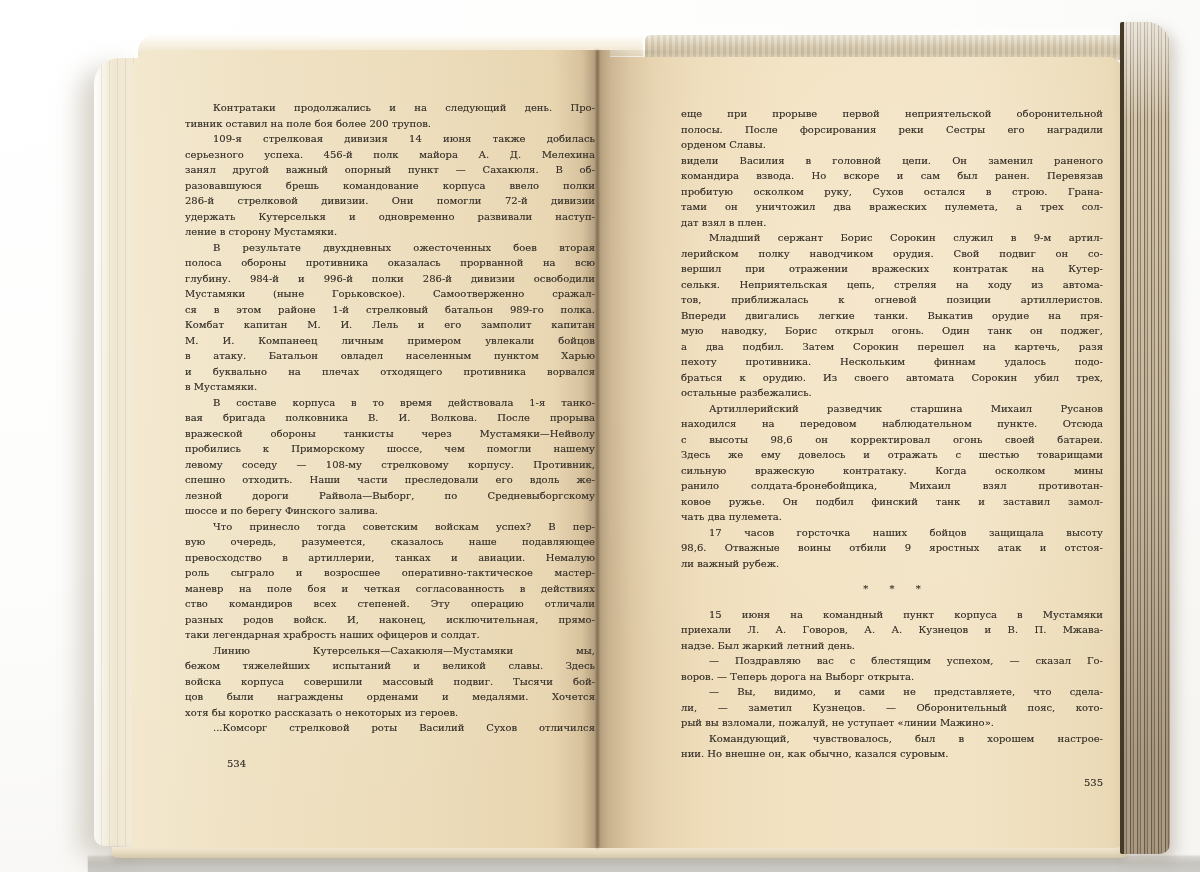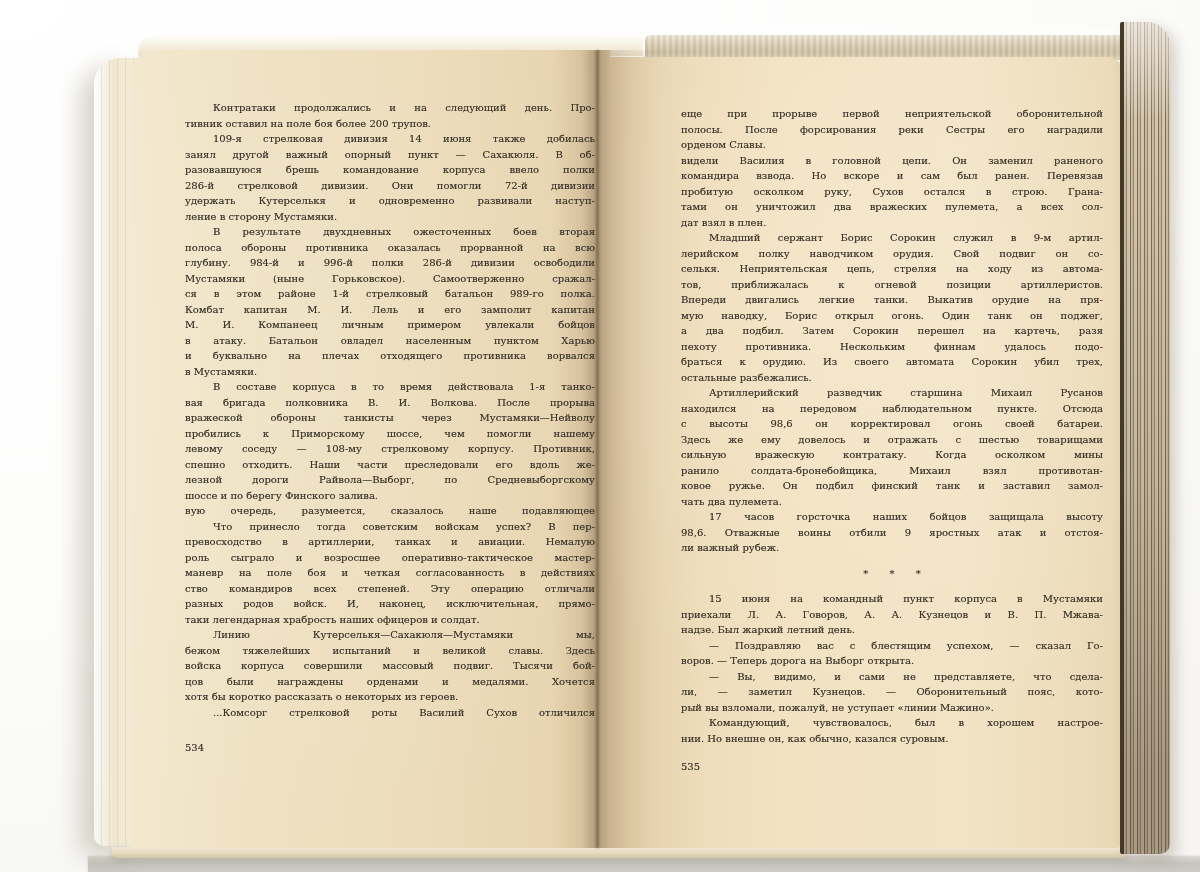--- a/index.html
+++ b/index.html
@@ -88,22 +88,22 @@
     font-size:10px;line-height:15.5px;
     text-shadow:0 0 .5px rgba(58,52,44,.55);
   }
   #left-text{left:185px;top:100px;width:410px;}
   #right-text{left:681px;top:106px;width:422px;}
   .para{margin:0;}
   .line{text-align:justify;text-align-last:justify;white-space:normal;}
   .line.para-end{text-align-last:left;}
   .line.indent{text-indent:28px;}
   .separator{text-align:center;letter-spacing:9px;padding-left:9px;margin:10px 0 10px;}
-  .page-number{margin-top:20px;}
-  #right-text .page-number{margin-top:13px;text-align:left;}
+  .page-number{margin-top:20px;margin-left:42px;}
+  #right-text .page-number{margin-top:13px;text-align:right;}
 </style>
 </head>
 <body>
 
 <div id="stage">
 
   <div class="scanner-band"></div>
   <div class="left-fan"></div>
   <div class="bottom-edge"></div>
   <div class="top-band-left"></div>
@@ -115,20 +115,21 @@
   <div class="right-stack"></div>
 
   <div id="left-text" class="text-block">
     <div>
         <div class="para">
           <div class="line indent">Контратаки продолжались и на следующий день. Про-</div>
           <div class="line para-end">тивник оставил на поле боя более 200 трупов.</div>
         </div>
         <div class="para">
           <div class="line indent">109-я стрелковая дивизия 14 июня также добилась</div>
+          <div class="line">серьезного успеха. 456-й полк майора А. Д. Мелехина</div>
           <div class="line">занял другой важный опорный пункт — Сахакюля. В об-</div>
           <div class="line">разовавшуюся брешь командование корпуса ввело полки</div>
           <div class="line">286-й стрелковой дивизии. Они помогли 72-й дивизии</div>
           <div class="line">удержать Кутерселькя и одновременно развивали наступ-</div>
           <div class="line para-end">ление в сторону Мустамяки.</div>
         </div>
         <div class="para">
           <div class="line indent">В результате двухдневных ожесточенных боев вторая</div>
           <div class="line">полоса обороны противника оказалась прорванной на всю</div>
           <div class="line">глубину. 984-й и 996-й полки 286-й дивизии освободили</div>
@@ -144,22 +145,22 @@
           <div class="line indent">В составе корпуса в то время действовала 1-я танко-</div>
           <div class="line">вая бригада полковника В. И. Волкова. После прорыва</div>
           <div class="line">вражеской обороны танкисты через Мустамяки—Нейволу</div>
           <div class="line">пробились к Приморскому шоссе, чем помогли нашему</div>
           <div class="line">левому соседу — 108-му стрелковому корпусу. Противник,</div>
           <div class="line">спешно отходить. Наши части преследовали его вдоль же-</div>
           <div class="line">лезной дороги Райвола—Выборг, по Средневыборгскому</div>
           <div class="line para-end">шоссе и по берегу Финского залива.</div>
         </div>
         <div class="para">
+          <div class="line indent">Что принесло тогда советским войскам успех? В пер-</div>
           <div class="line">вую очередь, разумеется, сказалось наше подавляющее</div>
-          <div class="line indent">Что принесло тогда советским войскам успех? В пер-</div>
           <div class="line">превосходство в артиллерии, танках и авиации. Немалую</div>
           <div class="line">роль сыграло и возросшее оперативно-тактическое мастер-</div>
           <div class="line">маневр на поле боя и четкая согласованность в действиях</div>
           <div class="line">ство командиров всех степеней. Эту операцию отличали</div>
           <div class="line">разных родов войск. И, наконец, исключительная, прямо-</div>
           <div class="line para-end">таки легендарная храбрость наших офицеров и солдат.</div>
         </div>
         <div class="para">
           <div class="line indent">Линию Кутерселькя—Сахакюля—Мустамяки мы,</div>
           <div class="line">бежом тяжелейших испытаний и великой славы. Здесь</div>
@@ -178,26 +179,27 @@
     <div>
         <div class="para">
           <div class="line">еще при прорыве первой неприятельской оборонительной</div>
           <div class="line">полосы. После форсирования реки Сестры его наградили</div>
           <div class="line para-end">орденом Славы.</div>
         </div>
         <div class="para">
           <div class="line">видели Василия в головной цепи. Он заменил раненого</div>
           <div class="line">командира взвода. Но вскоре и сам был ранен. Перевязав</div>
           <div class="line">пробитую осколком руку, Сухов остался в строю. Грана-</div>
-          <div class="line">тами он уничтожил два вражеских пулемета, а всех сол-</div>
+          <div class="line">тами он уничтожил два вражеских пулемета, а трех сол-</div>
           <div class="line para-end">дат взял в плен.</div>
         </div>
         <div class="para">
           <div class="line indent">Младший сержант Борис Сорокин служил в 9-м артил-</div>
           <div class="line">лерийском полку наводчиком орудия. Свой подвиг он со-</div>
+          <div class="line">вершил при отражении вражеских контратак на Кутер-</div>
           <div class="line">селькя. Неприятельская цепь, стреляя на ходу из автома-</div>
           <div class="line">тов, приближалась к огневой позиции артиллеристов.</div>
           <div class="line">Впереди двигались легкие танки. Выкатив орудие на пря-</div>
           <div class="line">мую наводку, Борис открыл огонь. Один танк он поджег,</div>
           <div class="line">а два подбил. Затем Сорокин перешел на картечь, разя</div>
           <div class="line">пехоту противника. Нескольким финнам удалось подо-</div>
           <div class="line">браться к орудию. Из своего автомата Сорокин убил трех,</div>
           <div class="line para-end">остальные разбежались.</div>
         </div>
         <div class="para">

